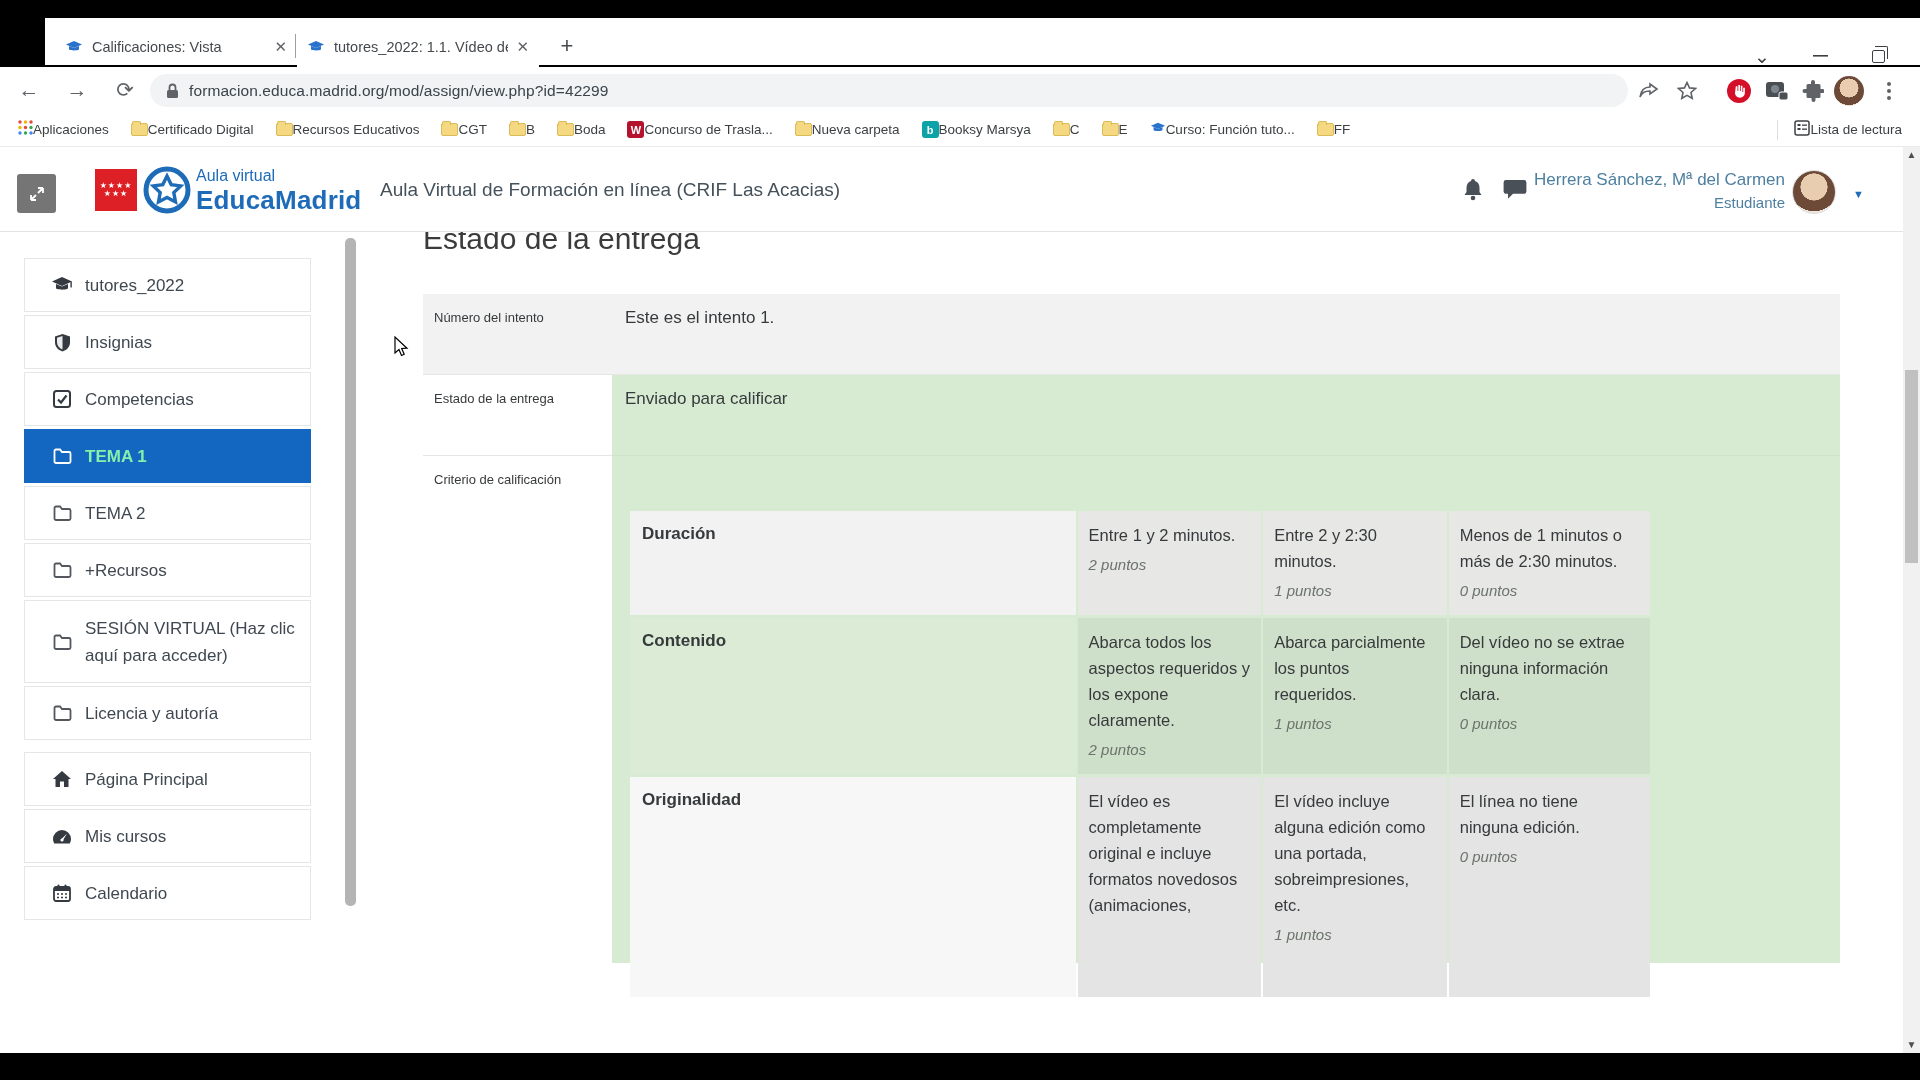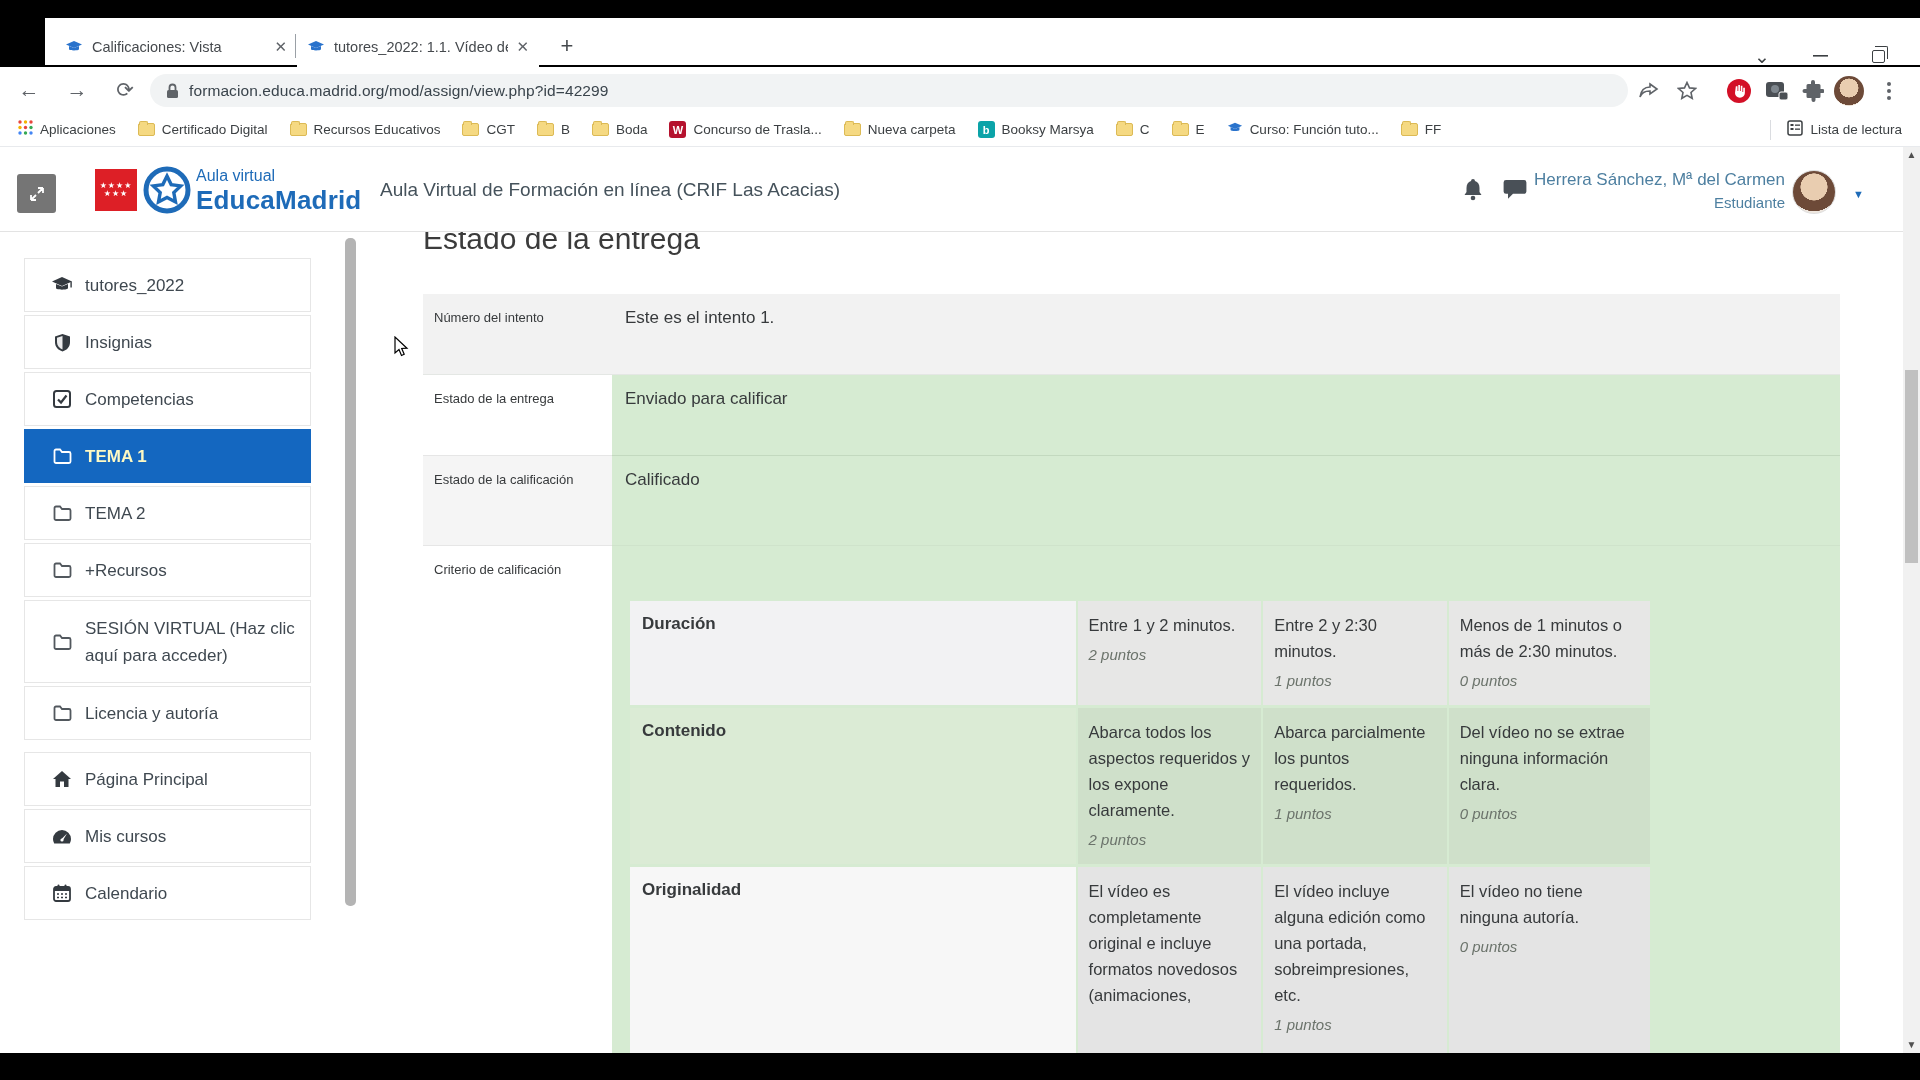--- a/index.html
+++ b/index.html
@@ -25,21 +25,21 @@
 
   #toolbar { position:absolute; left:0; top:67px; width:1920px; height:46px; background:#fff; }
   .nav-ico { position:absolute; top:6px; width:34px; height:34px; display:flex; align-items:center; justify-content:center; font-size:21px; color:#5f6368; }
   #urlbar { position:absolute; left:150px; top:7px; width:1478px; height:33px; background:#f1f3f4; border-radius:17px; display:flex; align-items:center; padding:0 16px; }
   #urlbar .lock { margin-right:10px; display:flex; }
   #url-text { font-size:15.5px; color:#3a444c; letter-spacing:0.1px; }
   .tb-right-ico { position:absolute; top:7px; width:34px; height:34px; display:flex; align-items:center; justify-content:center; }
 
   #bookmarksbar { position:absolute; left:0; top:113px; width:1920px; height:34px; background:#fff; border-bottom:1px solid #e8eaed; display:flex; align-items:center; padding:0 12px; }
   .bm { display:flex; align-items:center; margin-right:10px; padding:3px 6px; border-radius:6px; }
-  .bm-label { font-size:13.5px; color:#3c4043; margin-left:7px; white-space:nowrap; }
+  .bm-label { font-size:13.5px; color:#3c4043; white-space:nowrap; }
   .folder-ico { width:17px; height:13px; background:#f5d982; border:1px solid #dcba55; border-radius:2px; position:relative; }
   .folder-ico:before { content:""; position:absolute; left:0; top:-3px; width:7px; height:3px; background:#f5d982; border:1px solid #dcba55; border-bottom:none; border-radius:2px 2px 0 0; }
   .sq-ico { width:17px; height:17px; border-radius:3px; color:#fff; font-size:11px; font-weight:bold; display:flex; align-items:center; justify-content:center; }
   .bm-spacer { flex:1 1 auto; }
   .bm-sep { width:1px; height:20px; background:#dadce0; margin-right:10px; }
 
   
   #pageheader { position:absolute; left:0; top:147px; width:1920px; height:85px; background:#fff; border-bottom:1px solid #e3e3e3; }
   #fs-btn { position:absolute; left:17px; top:27px; width:39px; height:39px; background:#757575; border-radius:3px; display:flex; align-items:center; justify-content:center; }
   #flag-logo { position:absolute; left:95px; top:22px; width:42px; height:42px; background:#dd1f26; display:flex; flex-direction:column; align-items:center; justify-content:center; }
@@ -60,21 +60,21 @@
 
   
   #content { position:absolute; left:0; top:232px; width:1903px; height:821px; background:#fff; overflow:hidden; }
 
   
   #sidebar { position:absolute; left:24px; top:26px; width:287px; }
   .side-item { position:relative; background:#fff; border:1px solid #e6e6e6; margin-bottom:3px; min-height:54px; display:flex; align-items:center; padding:8px 12px 8px 26px; }
   .side-item .s-ico { width:22px; flex:0 0 22px; margin-right:12px; display:flex; justify-content:center; }
   .side-item .s-label { font-size:17px; color:#3f4850; line-height:23px; }
   .side-item.active { background:#1467c0; border-color:#1467c0; }
-  .side-item.active .s-label { color:#fef9c3; font-weight:bold; }
+  .side-item.active .s-label { color:#86efac; font-weight:bold; }
   .side-gap { height:9px; }
   #drawer-scrollbar { position:absolute; left:345px; top:6px; width:11px; height:668px; background:#b4b4b4; border-radius:5px; }
 
   
   #main-col { position:absolute; left:423px; top:0; width:1417px; }
   #page-h1 { position:absolute; left:0; top:-10px; font-size:30px; font-weight:400; color:#3b3b3b; white-space:nowrap; }
   #status-table { position:absolute; left:0; top:62px; width:1417px; }
   .st-row { display:flex; }
   .st-label { width:189px; padding:12px 14px 12px 11px; font-size:13px; color:#373a3c; line-height:24px; }
   .st-value { flex:1; padding:12px 14px 12px 13px; font-size:17px; color:#373a3c; line-height:24px; }
@@ -441,24 +441,20 @@
 
       <div id="status-table">
         <div class="st-row" id="row-1">
           <div class="st-label">Número del intento</div>
           <div class="st-value">Este es el intento 1.</div>
         </div>
         <div class="st-row" id="row-2">
           <div class="st-label">Estado de la entrega</div>
           <div class="st-value">Enviado para calificar</div>
         </div>
-        <div class="st-row" id="row-3">
-          <div class="st-label">Estado de la calificación</div>
-          <div class="st-value">Calificado</div>
-        </div>
         <div class="st-row" id="row-4">
           <div class="st-label">Criterio de calificación</div>
           <div class="st-value">
 
             <div id="rubric">
               <div class="rub-row" id="rub-duracion">
                 <div class="rub-name">Duración</div>
                 <div class="rub-level">
                   <div>Entre 1 y 2 minutos.</div>
                   <div class="rub-points">2 puntos</div>
@@ -490,21 +486,21 @@
               <div class="rub-row" id="rub-originalidad">
                 <div class="rub-name">Originalidad</div>
                 <div class="rub-level">
                   <div>El vídeo es completamente original e incluye formatos novedosos (animaciones,</div>
                 </div>
                 <div class="rub-level">
                   <div>El vídeo incluye alguna edición como una portada, sobreimpresiones, etc.</div>
                   <div class="rub-points">1 puntos</div>
                 </div>
                 <div class="rub-level">
-                  <div>El vídeo no tiene ninguna autoría.</div>
+                  <div>El línea no tiene ninguna edición.</div>
                   <div class="rub-points">0 puntos</div>
                 </div>
               </div>
             </div>
 
           </div>
         </div>
       </div>
     </div>
 

